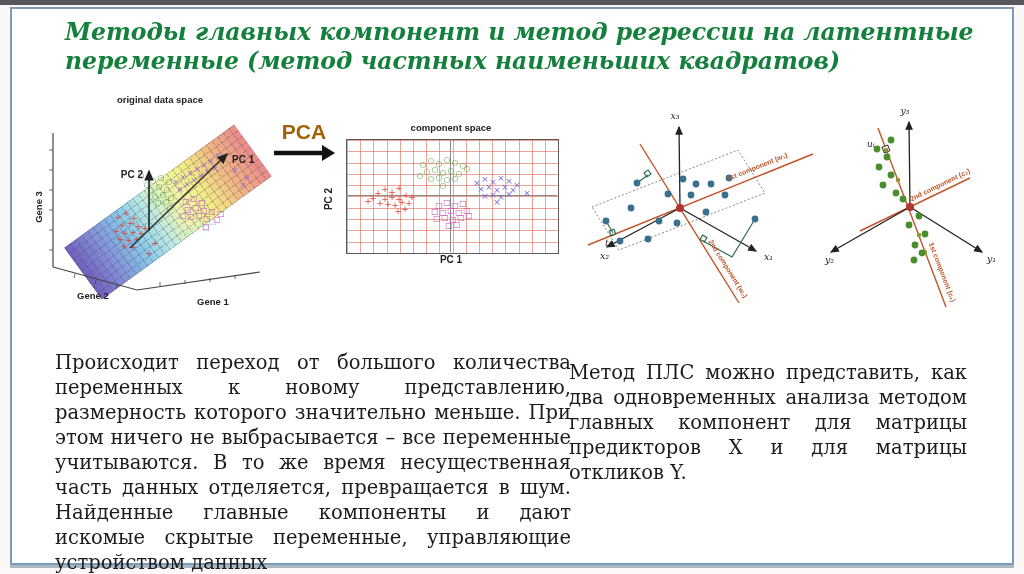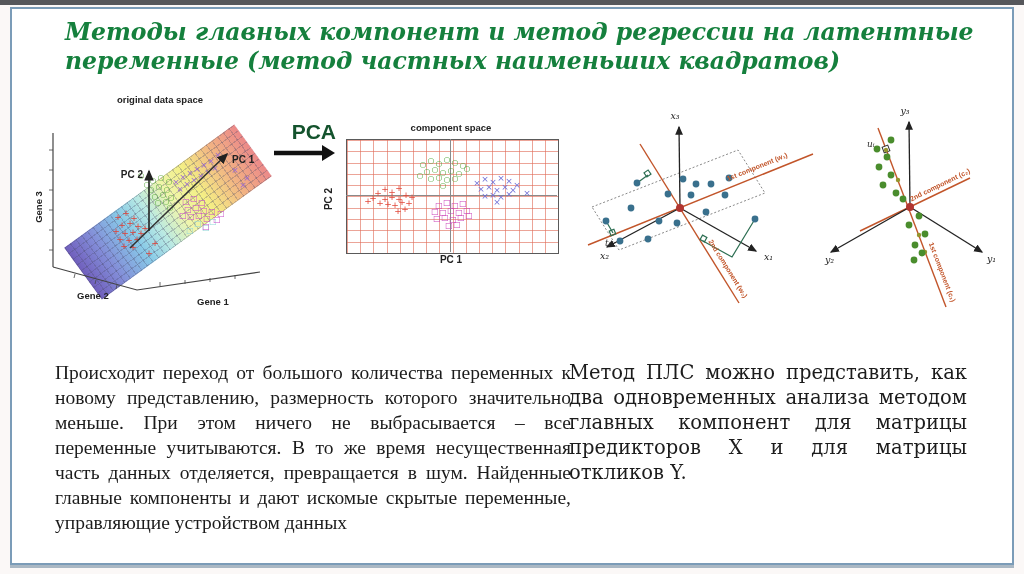--- a/index.html
+++ b/index.html
@@ -5,33 +5,33 @@
   html,body{margin:0;padding:0;}
   body{width:1024px;height:574px;position:relative;overflow:hidden;background:#fbf8f7;
        font-family:"DejaVu Serif",serif;}
   .top-strip{position:absolute;left:0;top:0;width:1024px;height:5px;background:#56575b;}
   .slide{position:absolute;left:10px;top:7px;width:1000px;height:554px;background:#ffffff;
          border:2px solid #7b9cb8;box-shadow:0 3px 0 #aab8c4;}
   .title{position:absolute;left:65px;top:18px;width:915px;
          font:bold italic 23.5px "DejaVu Serif",serif;color:#15803d;line-height:29px;}
   .para{position:absolute;font:19.5px/25px "DejaVu Serif",serif;color:#1c1c1c;
         text-align:justify;}
-  .para-left{left:55px;top:360px;width:516px;font-family:Liberation Serif, serif;}
+  .para-left{left:55px;top:350px;width:516px;}
   .para-right{left:569px;top:360px;width:398px;}
   .fig{position:absolute;}
   .fig1{left:30px;top:85px;width:320px;height:235px;}
   .plane{position:absolute;left:33px;top:95px;width:210px;height:64px;
          transform:rotate(-36deg);opacity:.93;
          background:
            repeating-linear-gradient(0deg, rgba(60,60,95,.28) 0 1px, transparent 1px 7px),
            repeating-linear-gradient(90deg, rgba(60,60,95,.28) 0 1px, transparent 1px 7px),
            linear-gradient(90deg,#6653b8 0%,#7a86d6 14%,#7fc6e6 30%,#b4e8e2 42%,#eef5a6 55%,#f4ee7c 68%,#f2b07a 84%,#ea8080 100%);}
   .fig1 svg,.fig2 svg{position:absolute;left:0;top:0;}
   .pca-block{position:absolute;left:272px;top:120px;width:64px;height:46px;}
-  .pca-label{text-align:right;font:bold 21px "Liberation Sans",sans-serif;color:#14532d;}
+  .pca-label{text-align:center;font:bold 21px "Liberation Sans",sans-serif;color:#a16207;}
   .fig2{left:310px;top:115px;width:250px;height:150px;}
   .cs-box{position:absolute;left:36px;top:24px;width:211px;height:113px;
           border:1px solid #5a5a5a;background:
             repeating-linear-gradient(to right, rgba(224,108,88,.62) 0 1px, transparent 1px 13.2px),
             repeating-linear-gradient(to bottom, rgba(224,108,88,.62) 0 1px, transparent 1px 11.3px),
             #fff;}
   .cs-vline{position:absolute;left:140px;top:24px;width:1px;height:113px;background:#8a8a8a;}
   .cs-hline{position:absolute;left:36px;top:80px;width:211px;height:1px;background:#8a8a8a;}
   .fig3{left:580px;top:95px;width:235px;height:235px;}
   .fig4{left:815px;top:95px;width:195px;height:235px;}

